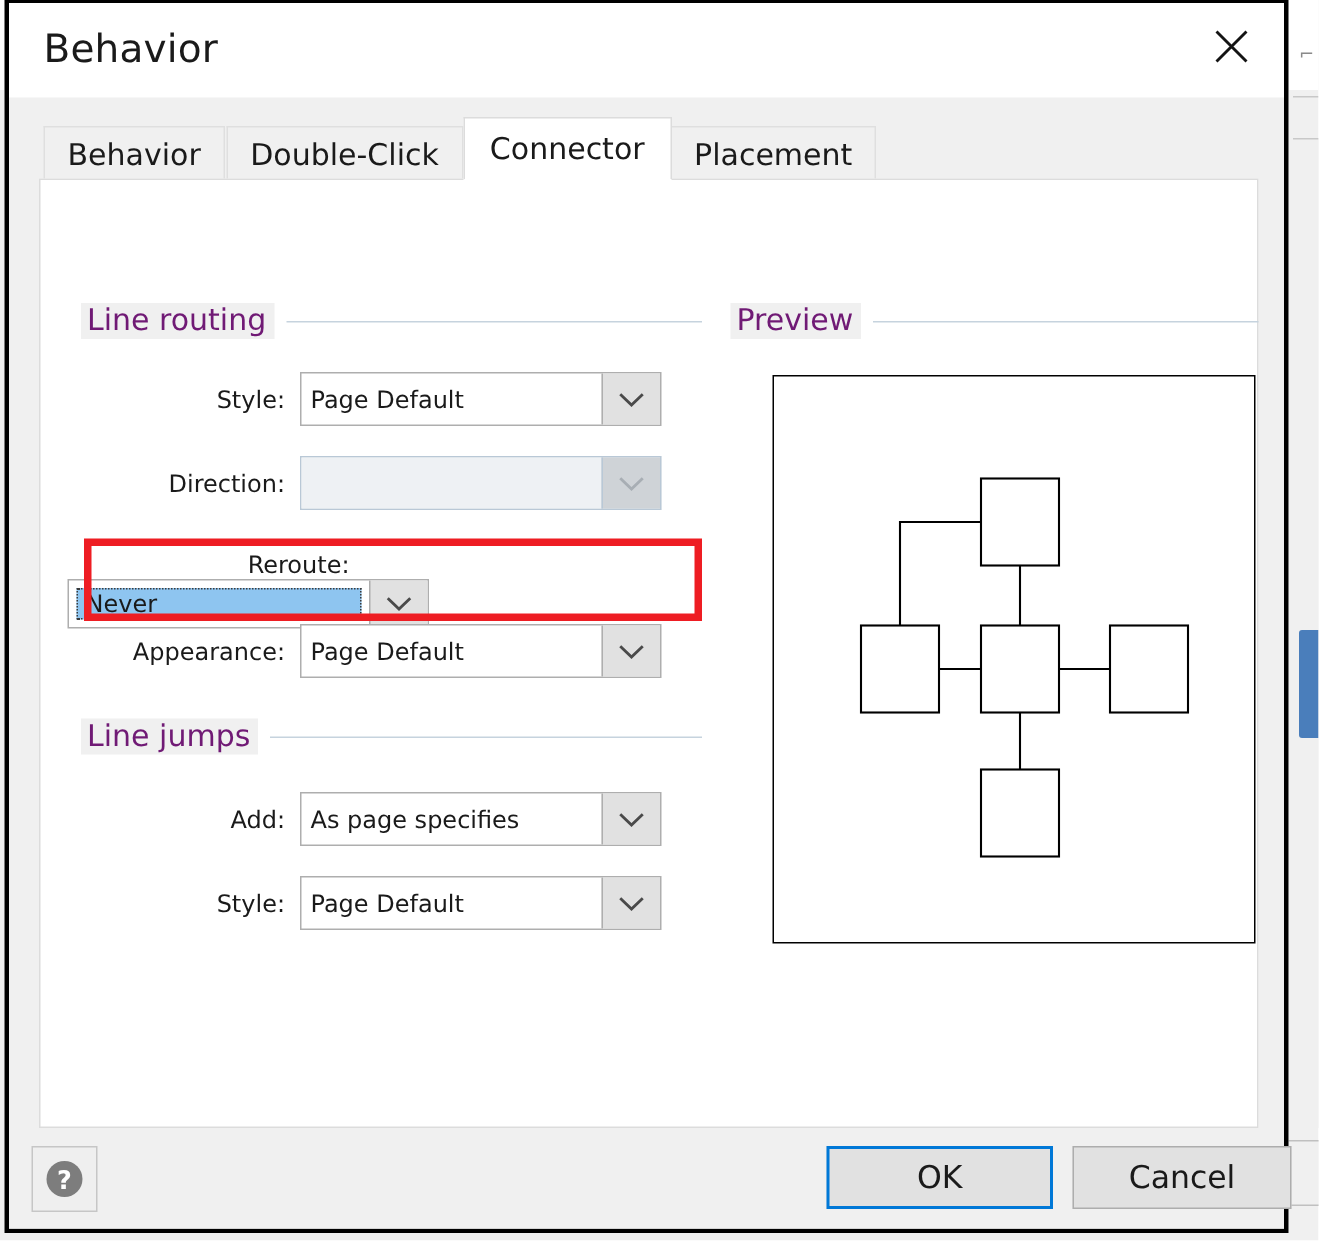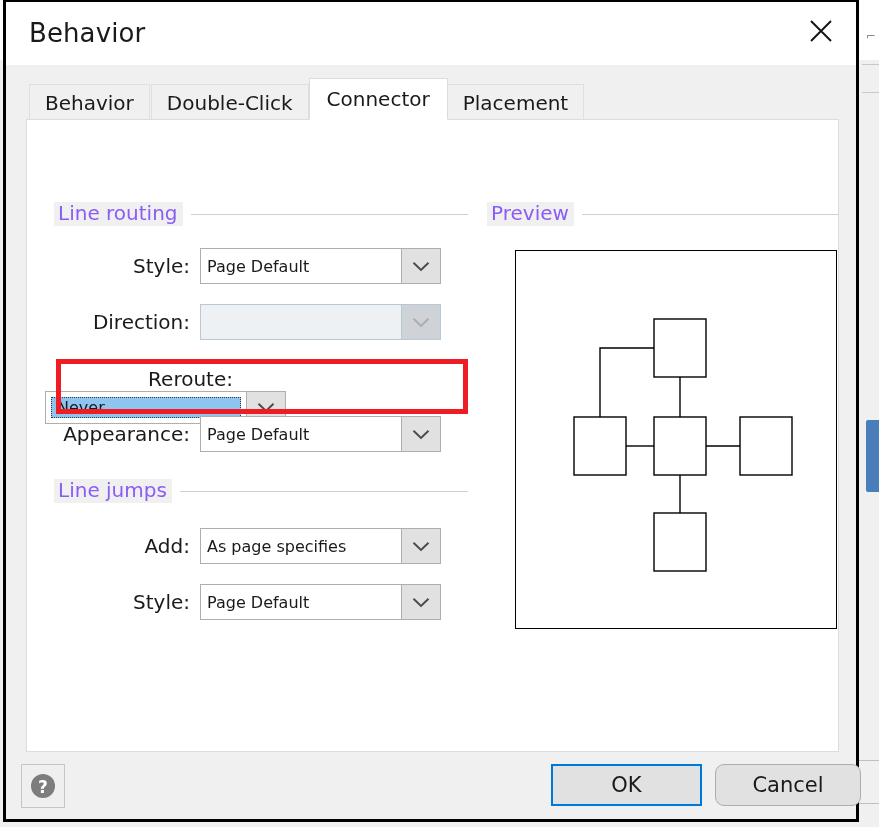--- a/index.html
+++ b/index.html
@@ -174,21 +174,21 @@
 
   
   .group-head {
     position: absolute;
     display: flex;
     align-items: center;
     height: 22px;
   }
   .group-head .gh-text {
     font-size: 20px;
-    color: #8b5cf6;
+    color: #701a75;
     background: #f0f0f0;
     padding: 1px 5px 2px 4px;
     line-height: 21px;
     white-space: nowrap;
   }
   .group-head .gh-rule {
     height: 1px;
     background: #c6d3de;
     flex: 1 1 auto;
     margin-left: 8px;
@@ -198,21 +198,21 @@
   .field-row {
     position: absolute;
     height: 36px;
     display: flex;
     align-items: center;
   }
   .field-label {
     width: 155px;
     text-align: right;
     padding-right: 10px;
-    font-size: 20px;
+    font-size: 16px;
     color: #1a1a1a;
     box-sizing: border-box;
     white-space: nowrap;
   }
   .combo {
     width: 241px;
     height: 36px;
     border: 1px solid #aeaeae;
     background: #ffffff;
     box-sizing: border-box;
@@ -313,21 +313,21 @@
     display: flex;
     align-items: center;
     justify-content: center;
     cursor: default;
     font-family: inherit;
   }
   .btn.default {
     border: 2px solid #0078d7;
   }
   #btn-ok   { left: 545px; width: 151px; }
-  #btn-cancel { left: 709px; width: 146px; border-radius: 9px; }
+  #btn-cancel { left: 709px; width: 146px; }
 </style>
 </head>
 <body>
 
 <div id="bg-app">
   <div class="bg-white-top"></div>
   <div class="bg-panel"></div>
   <div class="bg-rule" style="top:64px;"></div>
   <div class="bg-rule" style="top:92px;"></div>
   <div class="bg-glyph">⌐</div>

